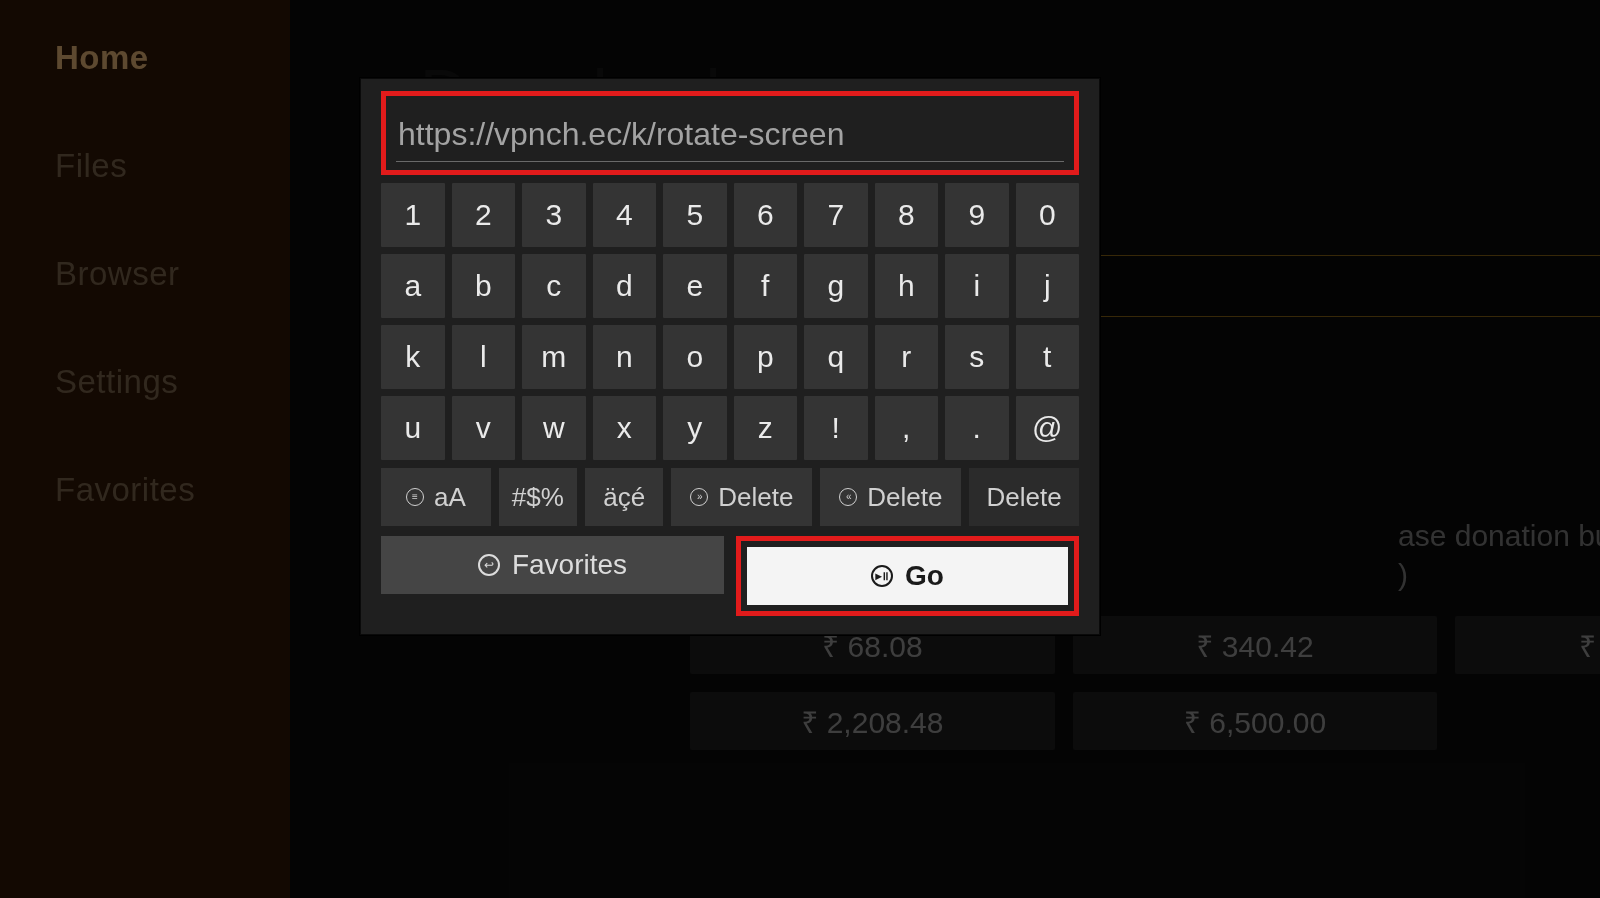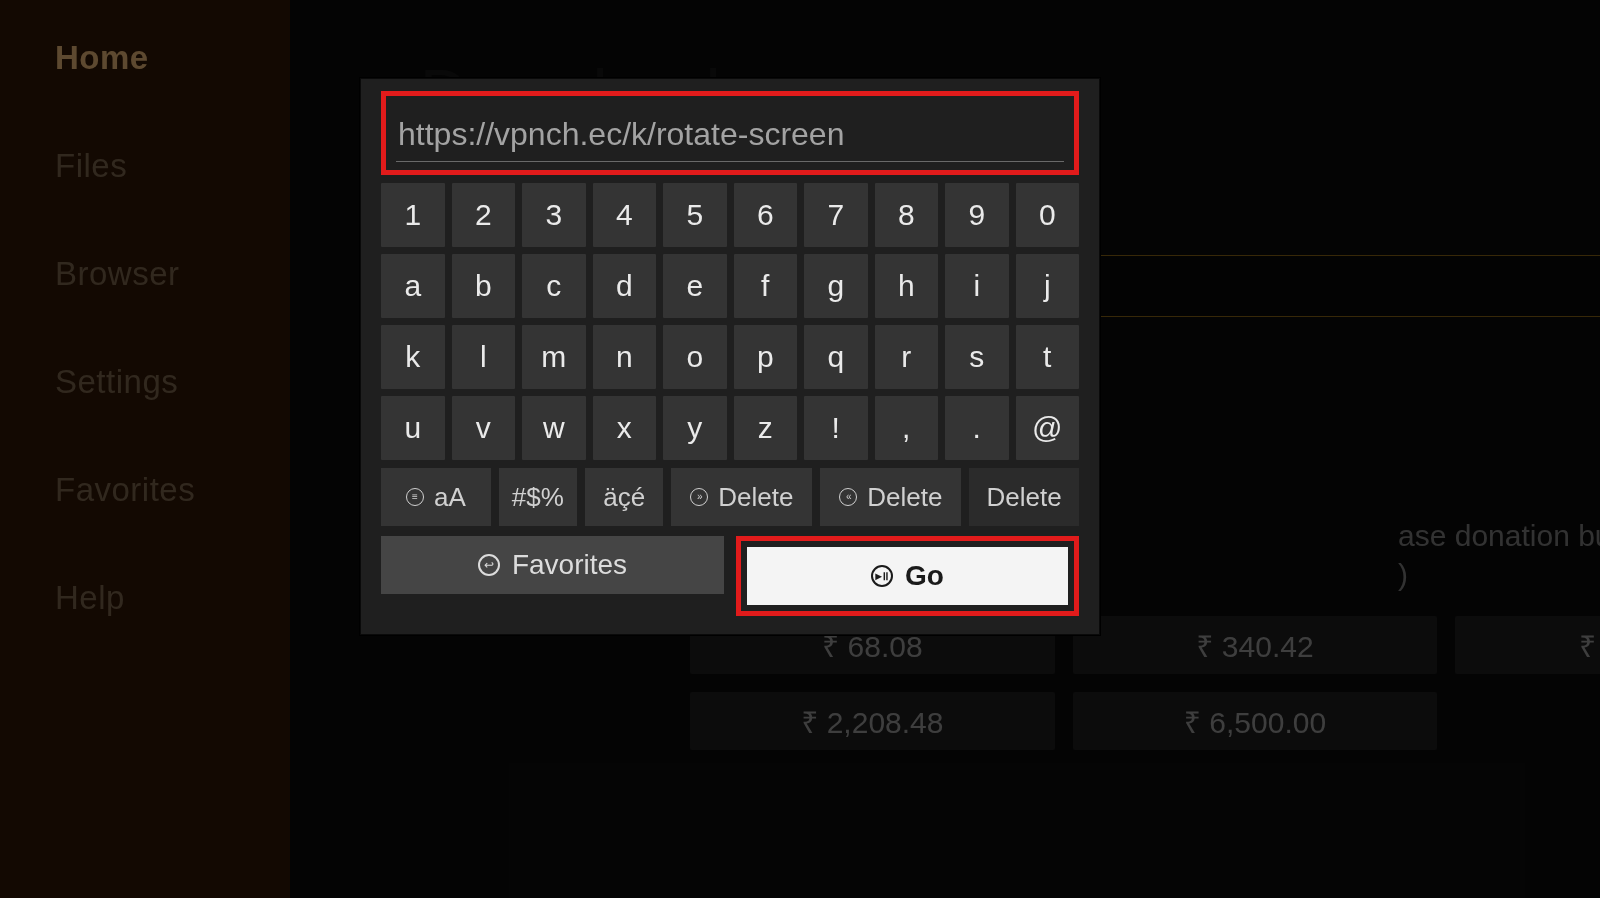--- a/index.html
+++ b/index.html
@@ -105,21 +105,20 @@
 </head>
 <body>
 
 <div class="bg">
   <div class="sidebar">
     <div class="nav-item active">Home</div>
     <div class="nav-item">Files</div>
     <div class="nav-item">Browser</div>
     <div class="nav-item">Settings</div>
     <div class="nav-item">Favorites</div>
-    <div class="nav-item">Help</div>
   </div>
   <div class="page">
     <div class="page-title">Downloader</div>
     <div class="underline-field"></div>
     <div class="donation-text">
       <span>ase donation buttons:</span><br>
       <span>)</span>
     </div>
     <div class="donation-grid">
       <div class="donation-btn">₹ 68.08</div>

